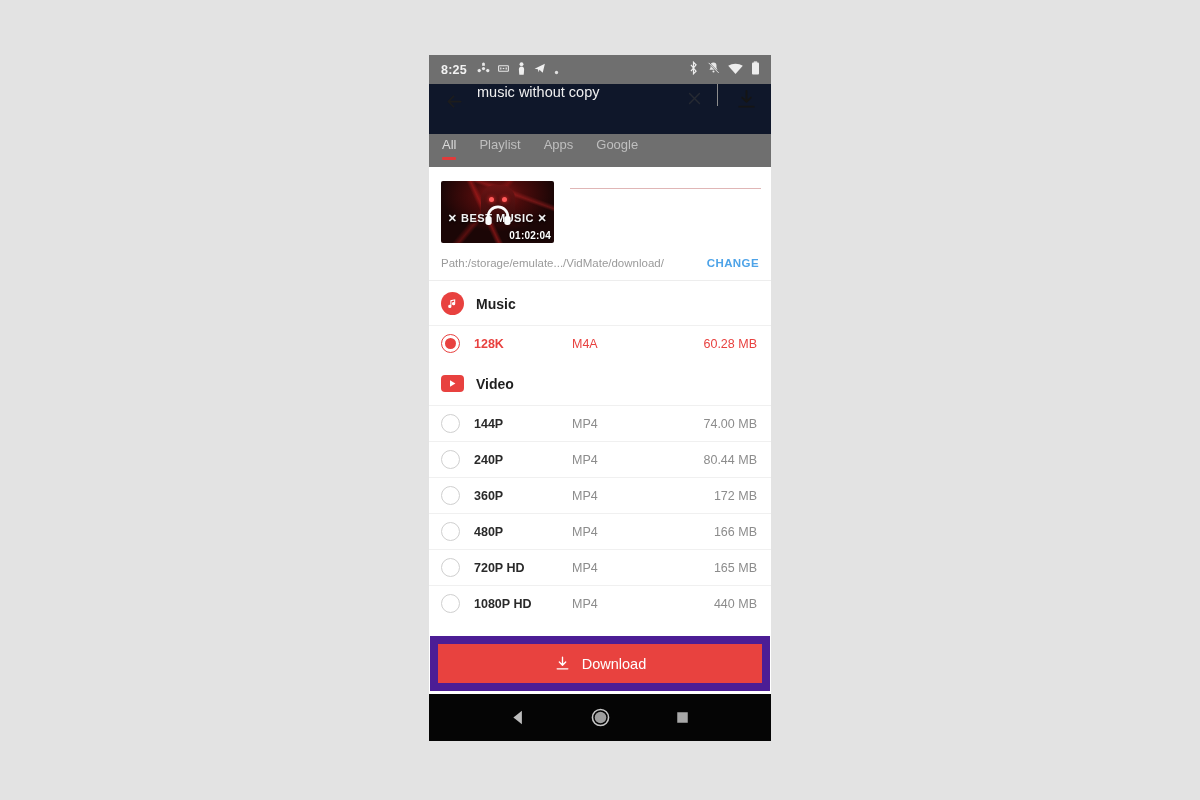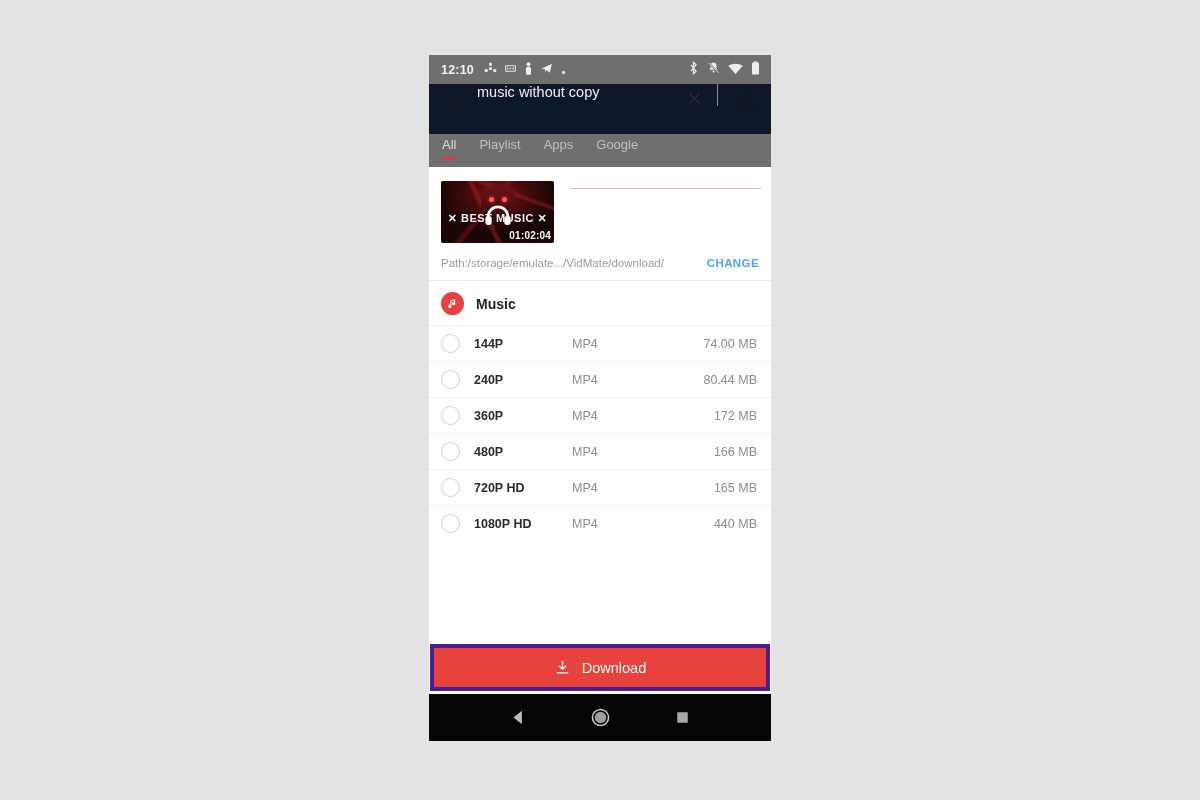--- a/index.html
+++ b/index.html
@@ -348,21 +348,21 @@
   .opt-row.selected .opt-quality,
   .opt-row.selected .opt-format,
   .opt-row.selected .opt-size {
     color: #e8413f;
   }
 
   .spacer { flex: 1; }
 
   
   .download-wrap {
-    border: 4px solid #4c1d95;
+    border: 8px solid #4c1d95;
     margin: 0 1px 3px 1px;
     flex: none;
   }
   .download-btn {
     height: 39px;
     background: #e8423f;
     display: flex;
     align-items: center;
     justify-content: center;
     gap: 11px;
@@ -386,21 +386,21 @@
     width: 40px; height: 40px;
     display: flex; align-items: center; justify-content: center;
   }
 </style>
 </head>
 <body>
 
 <div id="phone">
 
   <div class="status-bar">
-    <div class="status-time">12:10</div>
+    <div class="status-time">8:25</div>
     <div class="status-left-icons">
       <span class="sicon">
         <svg width="13" height="13" viewBox="0 0 24 24" fill="#e8e8e8">
           <circle cx="12" cy="12" r="3"></circle>
           <path d="M12 1c1.6 0 2.8 1.4 2.6 3l-.4 3.2a6 6 0 00-4.4 0L9.4 4C9.2 2.4 10.4 1 12 1z"></path>
           <path d="M22.5 17.5c-.8 1.4-2.6 1.8-3.9.8l-2.6-2a6 6 0 002.2-3.8l3.1.8c1.6.4 2.2 2.2 1.2 4.2z"></path>
           <path d="M1.5 17.5c-1-2-.4-3.8 1.2-4.2l3.1-.8a6 6 0 002.2 3.8l-2.6 2c-1.3 1-3.1.6-3.9-.8z"></path>
         </svg>
       </span>
       <span class="sicon">
@@ -513,21 +513,35 @@
 
     <div class="section-head">
       <div class="music-badge">
         <svg width="13" height="13" viewBox="0 0 24 24" fill="#ffffff">
           <path d="M10 17.5a3 3 0 11-2-2.83V6.2l9-2.2v8.3a3 3 0 11-2-2.83V6.6l-5 1.2v9.7z"></path>
         </svg>
       </div>
       <div class="section-title">Music</div>
     </div>
 
-
+    <div class="opt-row selected">
+      <div class="radio checked"></div>
+      <div class="opt-quality">128K</div>
+      <div class="opt-format">M4A</div>
+      <div class="opt-size">60.28 MB</div>
+    </div>
+
+    <div class="section-head">
+      <div class="video-badge">
+        <svg width="9" height="9" viewBox="0 0 10 10" fill="#ffffff">
+          <path d="M2.2 1.3l6 3.7-6 3.7z"></path>
+        </svg>
+      </div>
+      <div class="section-title">Video</div>
+    </div>
 
     <div class="opt-row">
       <div class="radio"></div>
       <div class="opt-quality">144P</div>
       <div class="opt-format">MP4</div>
       <div class="opt-size">74.00 MB</div>
     </div>
     <div class="opt-row">
       <div class="radio"></div>
       <div class="opt-quality">240P</div>

